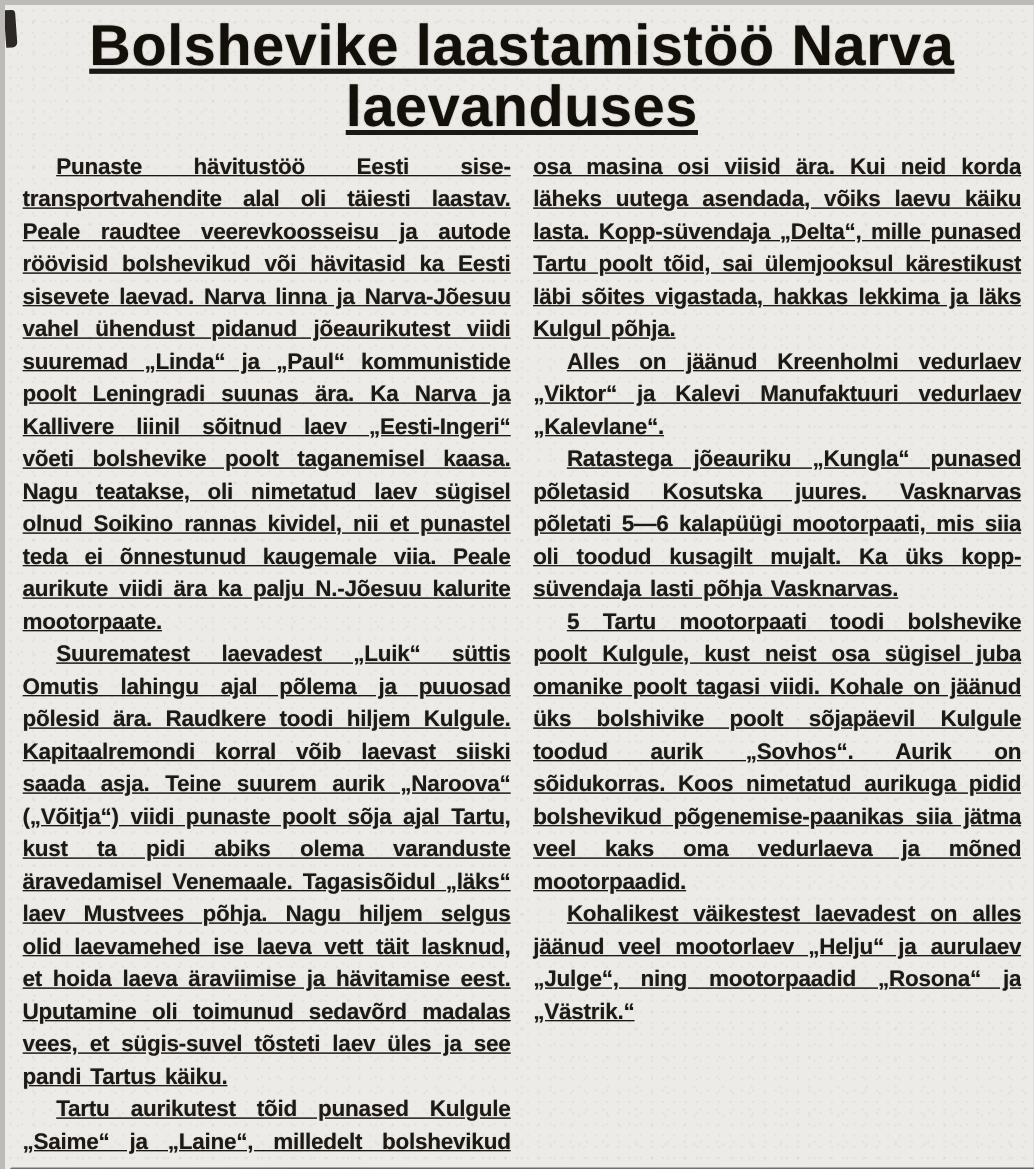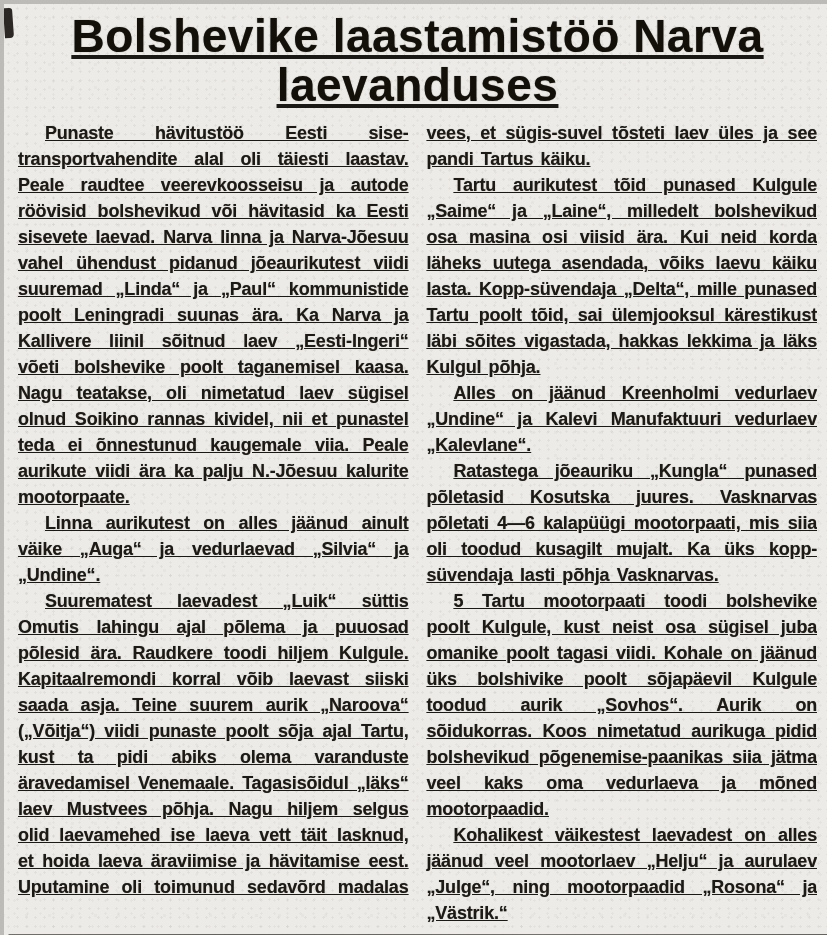--- a/index.html
+++ b/index.html
@@ -88,25 +88,24 @@
 
   <div class="scan-mark-topleft"></div>
 
   <h1 class="headline">
     <span class="hl-line">Bolshevike laastamistöö Narva</span>
     <span class="hl-line">laevanduses</span>
   </h1>
 
   <div class="body-text">
     <p>Punaste hävitustöö Eesti sise-transportvahendite alal oli täiesti laastav. Peale raudtee veerevkoosseisu ja autode röövisid bolshevikud või hävitasid ka Eesti sisevete laevad. Narva linna ja Narva-Jõesuu vahel ühendust pidanud jõeaurikutest viidi suuremad „Linda“ ja „Paul“ kommunistide poolt Leningradi suunas ära. Ka Narva ja Kallivere liinil sõitnud laev „Eesti-Ingeri“ võeti bolshevike poolt taganemisel kaasa. Nagu teatakse, oli nimetatud laev sügisel olnud Soikino rannas kividel, nii et punastel teda ei õnnestunud kaugemale viia. Peale aurikute viidi ära ka palju N.-Jõesuu kalurite mootorpaate.</p>
-    <p>Linna aurikutest on alles jäänud ainult väike „Auga“ ja vedurlaevad „Silvia“ ja „Undine“.</p>
     <p>Suurematest laevadest „Luik“ süttis Omutis lahingu ajal põlema ja puuosad põlesid ära. Raudkere toodi hiljem Kulgule. Kapitaalremondi korral võib laevast siiski saada asja. Teine suurem aurik „Naroova“ („Võitja“) viidi punaste poolt sõja ajal Tartu, kust ta pidi abiks olema varanduste äravedamisel Venemaale. Tagasisõidul „läks“ laev Mustvees põhja. Nagu hiljem selgus olid laevamehed ise laeva vett täit lasknud, et hoida laeva äraviimise ja hävitamise eest. Uputamine oli toimunud sedavõrd madalas vees, et sügis-suvel tõsteti laev üles ja see pandi Tartus käiku.</p>
     <p>Tartu aurikutest tõid punased Kulgule „Saime“ ja „Laine“, milledelt bolshevikud osa masina osi viisid ära. Kui neid korda läheks uutega asendada, võiks laevu käiku lasta. Kopp-süvendaja „Delta“, mille punased Tartu poolt tõid, sai ülemjooksul kärestikust läbi sõites vigastada, hakkas lekkima ja läks Kulgul põhja.</p>
-    <p>Alles on jäänud Kreenholmi vedurlaev „Undine“ ja Kalevi Manufaktuuri vedurlaev „Kalevlane“.</p>
-    <p>Ratastega jõeauriku „Kungla“ punased põletasid Kosutska juures. Vasknarvas põletati 4—6 kalapüügi mootorpaati, mis siia oli toodud kusagilt mujalt. Ka üks kopp-süvendaja lasti põhja Vasknarvas.</p>
+    <p>Alles on jäänud Kreenholmi vedurlaev „Viktor“ ja Kalevi Manufaktuuri vedurlaev „Kalevlane“.</p>
+    <p>Ratastega jõeauriku „Kungla“ punased põletasid Kosutska juures. Vasknarvas põletati 5—6 kalapüügi mootorpaati, mis siia oli toodud kusagilt mujalt. Ka üks kopp-süvendaja lasti põhja Vasknarvas.</p>
     <p>5 Tartu mootorpaati toodi bolshevike poolt Kulgule, kust neist osa sügisel juba omanike poolt tagasi viidi. Kohale on jäänud üks bolshivike poolt sõjapäevil Kulgule toodud aurik „Sovhos“. Aurik on sõidukorras. Koos nimetatud aurikuga pidid bolshevikud põgenemise-paanikas siia jätma veel kaks oma vedurlaeva ja mõned mootorpaadid.</p>
     <p>Kohalikest väikestest laevadest on alles jäänud veel mootorlaev „Helju“ ja aurulaev „Julge“, ning mootorpaadid „Rosona“ ja „Västrik.“</p>
 
   </div>
 
   <div class="bottom-rule"></div>
 
 </div>
 
 </body></html>

